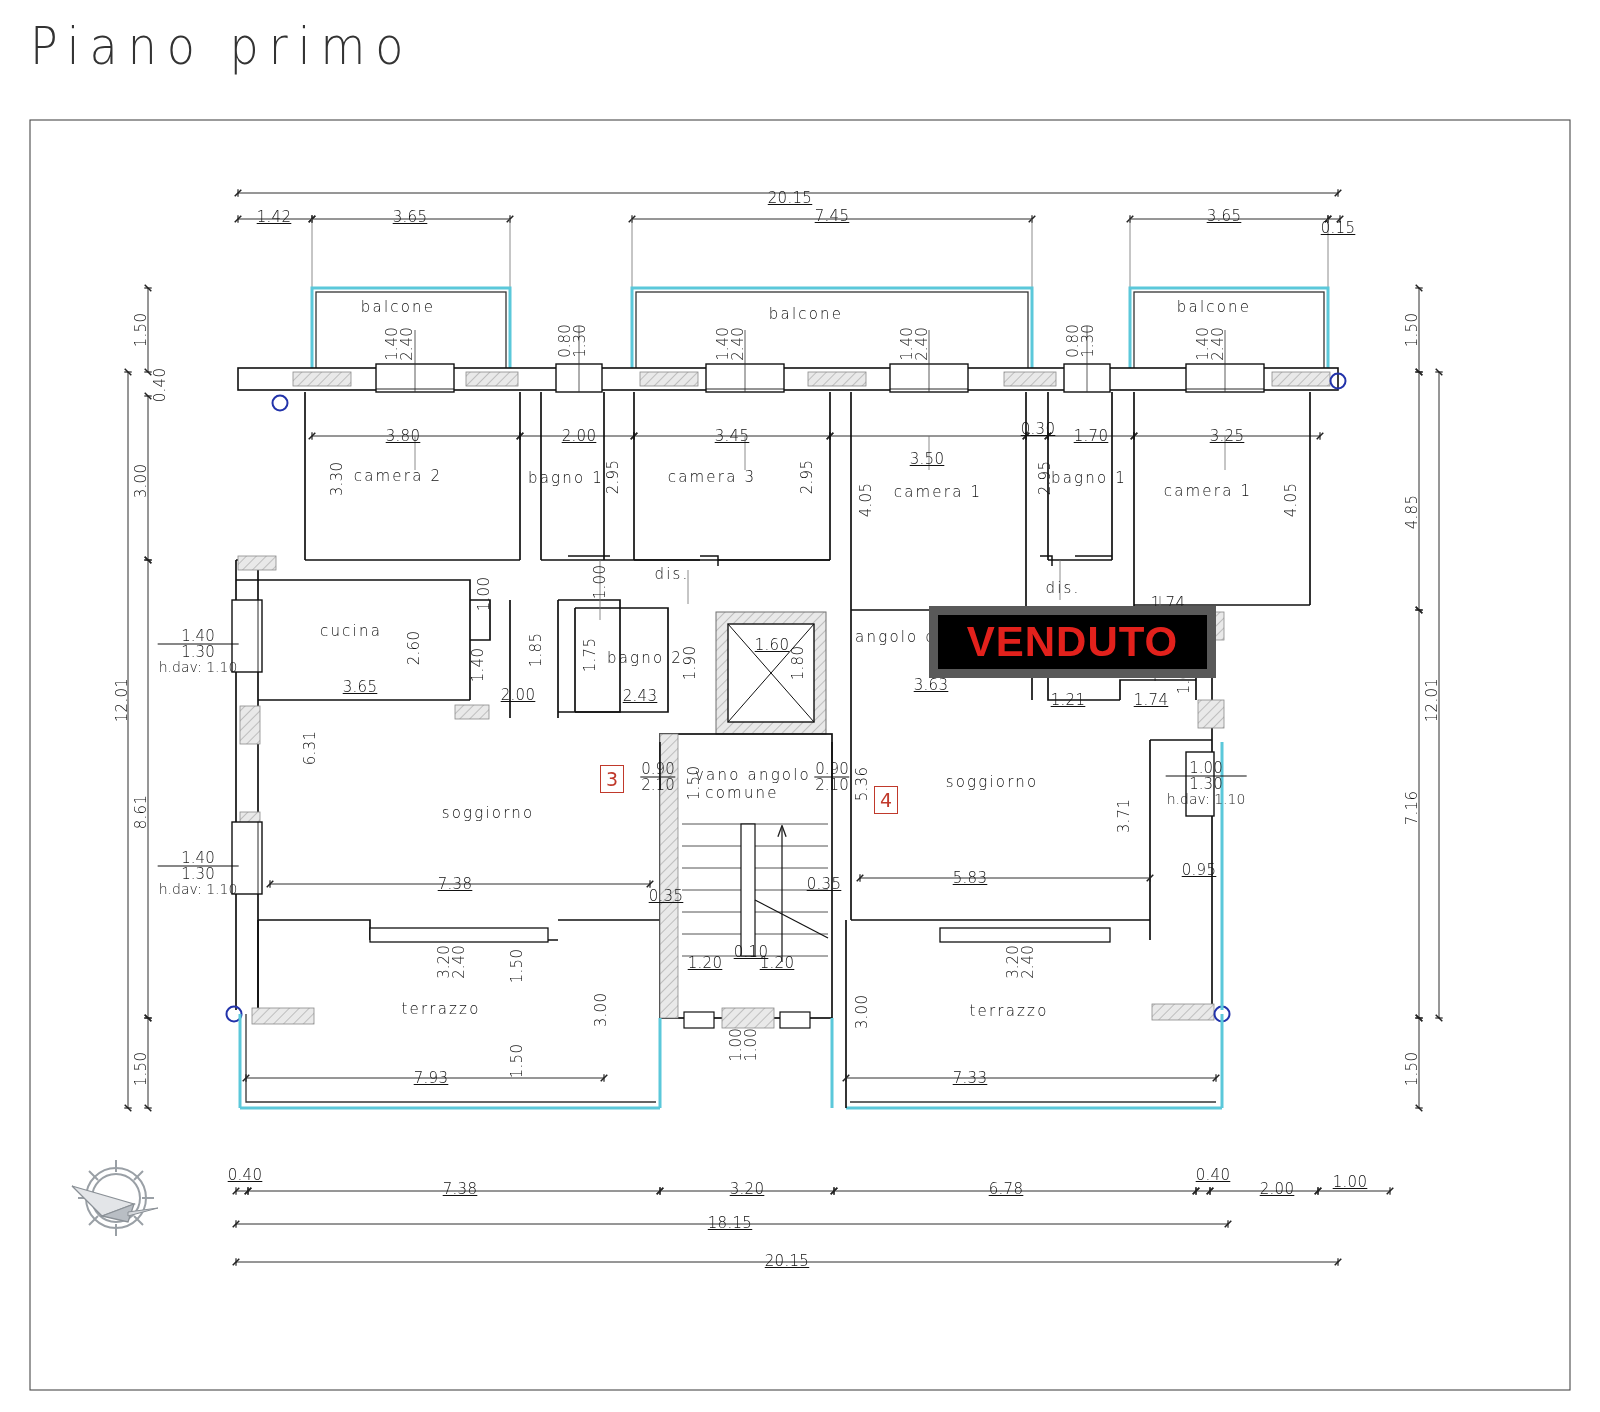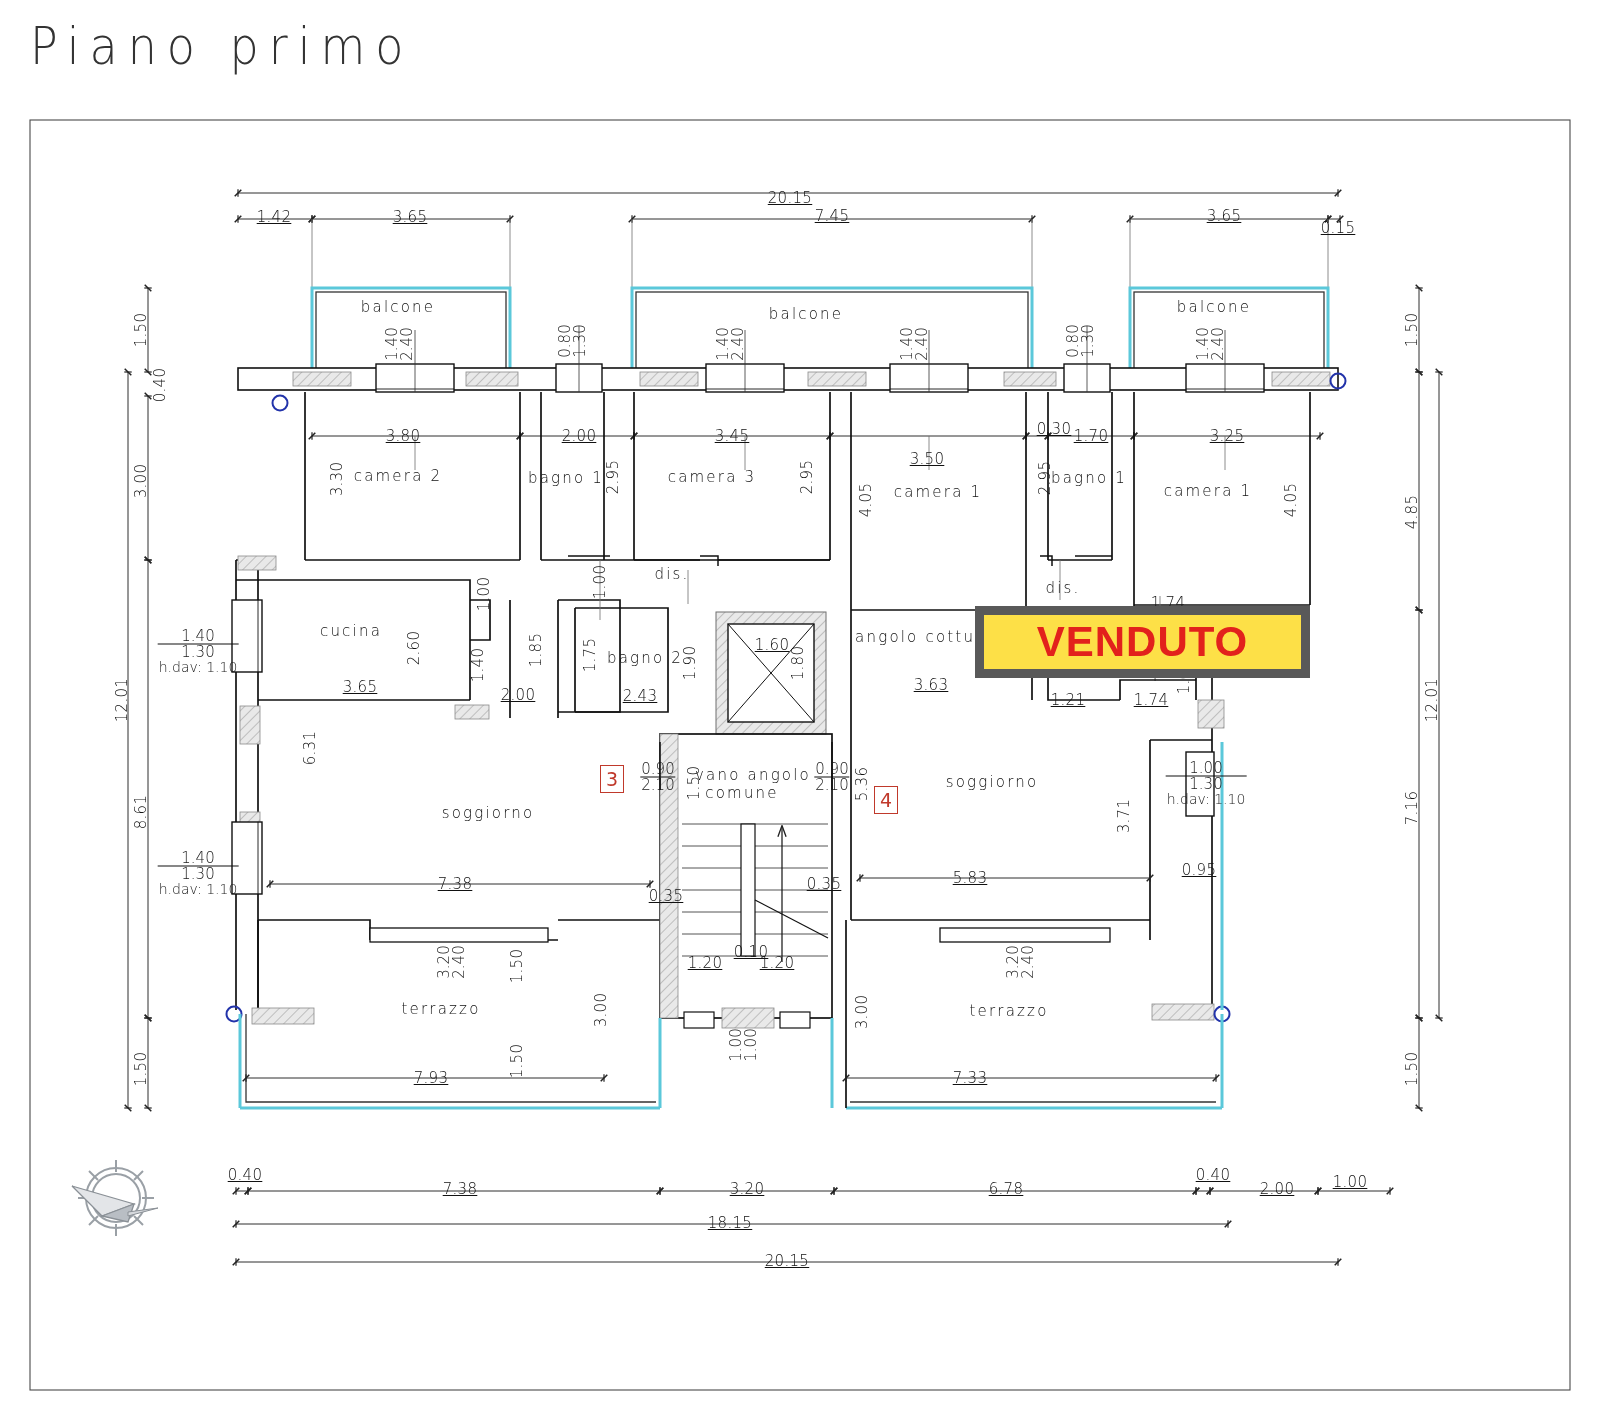--- a/index.html
+++ b/index.html
@@ -22,22 +22,22 @@
         font-weight:300;font-size:15px;line-height:1.0;text-align:center;
         transform-origin:center center;}
   .frac .a{display:block;border-bottom:1px solid #111;padding:0 1px;}
   .frac .b{display:block;padding:0 1px;}
   .frac .c{display:block;padding:0 1px;font-size:14px;}
 
   .unitbox{position:absolute;border:1.6px solid #c0392b;color:#c0392b;
            font-family:"DejaVu Sans",sans-serif;font-size:19px;font-weight:400;
            width:22px;height:26px;line-height:26px;text-align:center;}
 
-  #venduto{position:absolute;left:975px;top:606px;width:335px;height:72px;
-           background:#fde047;border:9px solid #595959;box-sizing:border-box;
+  #venduto{position:absolute;left:929px;top:606px;width:287px;height:72px;
+           background:#000000;border:9px solid #595959;box-sizing:border-box;
            display:flex;align-items:center;justify-content:center;}
   #venduto span{color:#e2211c;font-family:"Liberation Sans",sans-serif;
                 font-weight:bold;font-size:42px;letter-spacing:1px;line-height:1;}
 
   #compass{position:absolute;left:62px;top:1146px;width:105px;height:100px;}
 </style>
 </head>
 <body>
 
 <div id="stage">
@@ -359,21 +359,21 @@
       <div class="lbl dim" style="left: 790px; top: 198px; transform: translate(-50%, -50%);">20.15</div>
       <div class="lbl dim" style="left: 274px; top: 217px; transform: translate(-50%, -50%);">1.42</div>
       <div class="lbl dim" style="left: 410px; top: 217px; transform: translate(-50%, -50%);">3.65</div>
       <div class="lbl dim" style="left: 832px; top: 216px; transform: translate(-50%, -50%);">7.45</div>
       <div class="lbl dim" style="left: 1224px; top: 216px; transform: translate(-50%, -50%);">3.65</div>
       <div class="lbl dim" style="left: 1338px; top: 228px; transform: translate(-50%, -50%);">0.15</div>
       <div class="lbl dim" style="left: 403px; top: 436px; transform: translate(-50%, -50%);">3.80</div>
       <div class="lbl dim" style="left: 579px; top: 436px; transform: translate(-50%, -50%);">2.00</div>
       <div class="lbl dim" style="left: 732px; top: 436px; transform: translate(-50%, -50%);">3.45</div>
       <div class="lbl dim" style="left: 927px; top: 436px; transform: translate(-50%, -50%); margin-top: 23px;">3.50</div>
-      <div class="lbl dim" style="left: 1038px; top: 429px; transform: translate(-50%, -50%); margin-left: 16px;">0.30</div>
+      <div class="lbl dim" style="left: 1038px; top: 429px; transform: translate(-50%, -50%);">0.30</div>
       <div class="lbl dim" style="left: 1091px; top: 436px; transform: translate(-50%, -50%);">1.70</div>
       <div class="lbl dim" style="left: 1227px; top: 436px; transform: translate(-50%, -50%);">3.25</div>
       <div class="lbl dim" style="left: 360px; top: 687px; transform: translate(-50%, -50%);">3.65</div>
       <div class="lbl dim" style="left: 518px; top: 695px; transform: translate(-50%, -50%);">2.00</div>
       <div class="lbl dim" style="left: 640px; top: 696px; transform: translate(-50%, -50%);">2.43</div>
       <div class="lbl dim" style="left: 772px; top: 645px; transform: translate(-50%, -50%);">1.60</div>
       <div class="lbl dim" style="left: 931px; top: 685px; transform: translate(-50%, -50%);">3.63</div>
       <div class="lbl dim" style="left: 1168px; top: 603px; transform: translate(-50%, -50%);">1.74</div>
       <div class="lbl dim" style="left: 1068px; top: 700px; transform: translate(-50%, -50%);">1.21</div>
       <div class="lbl dim" style="left: 1151px; top: 700px; transform: translate(-50%, -50%);">1.74</div>

